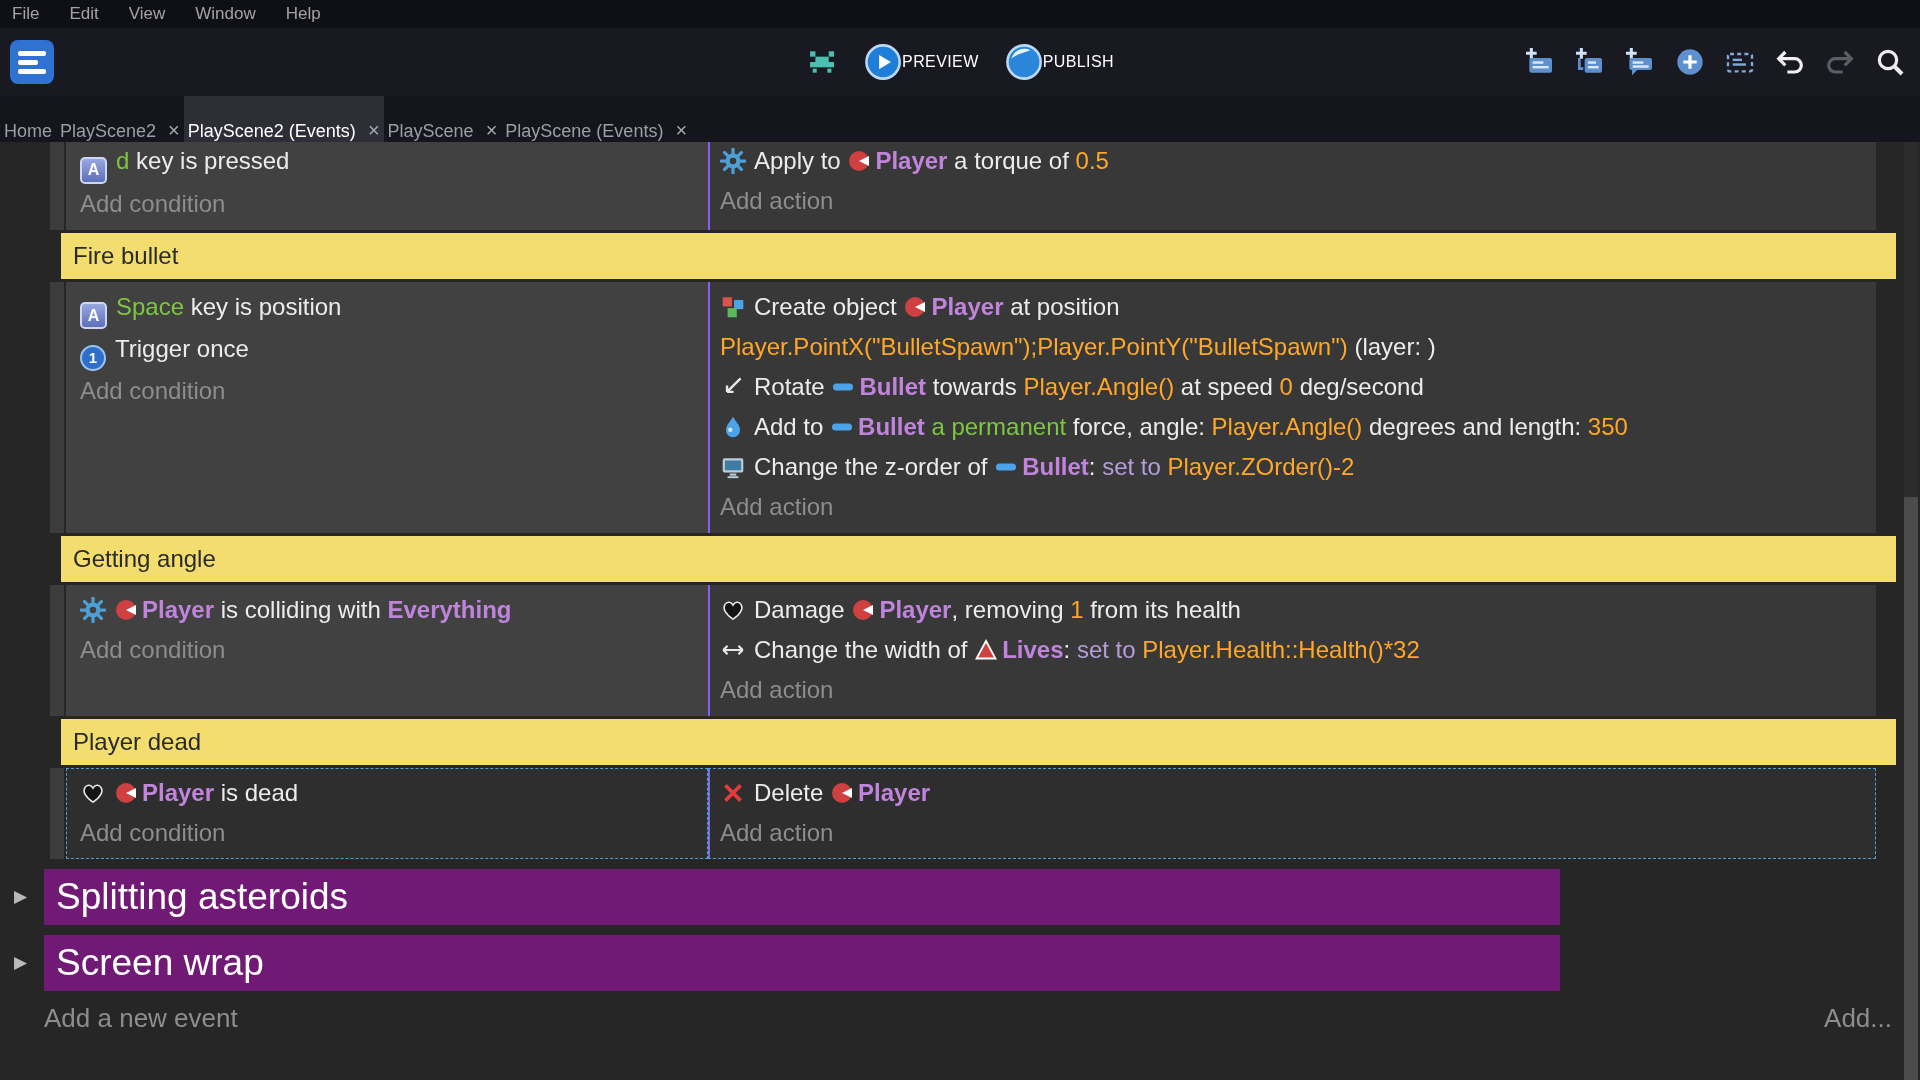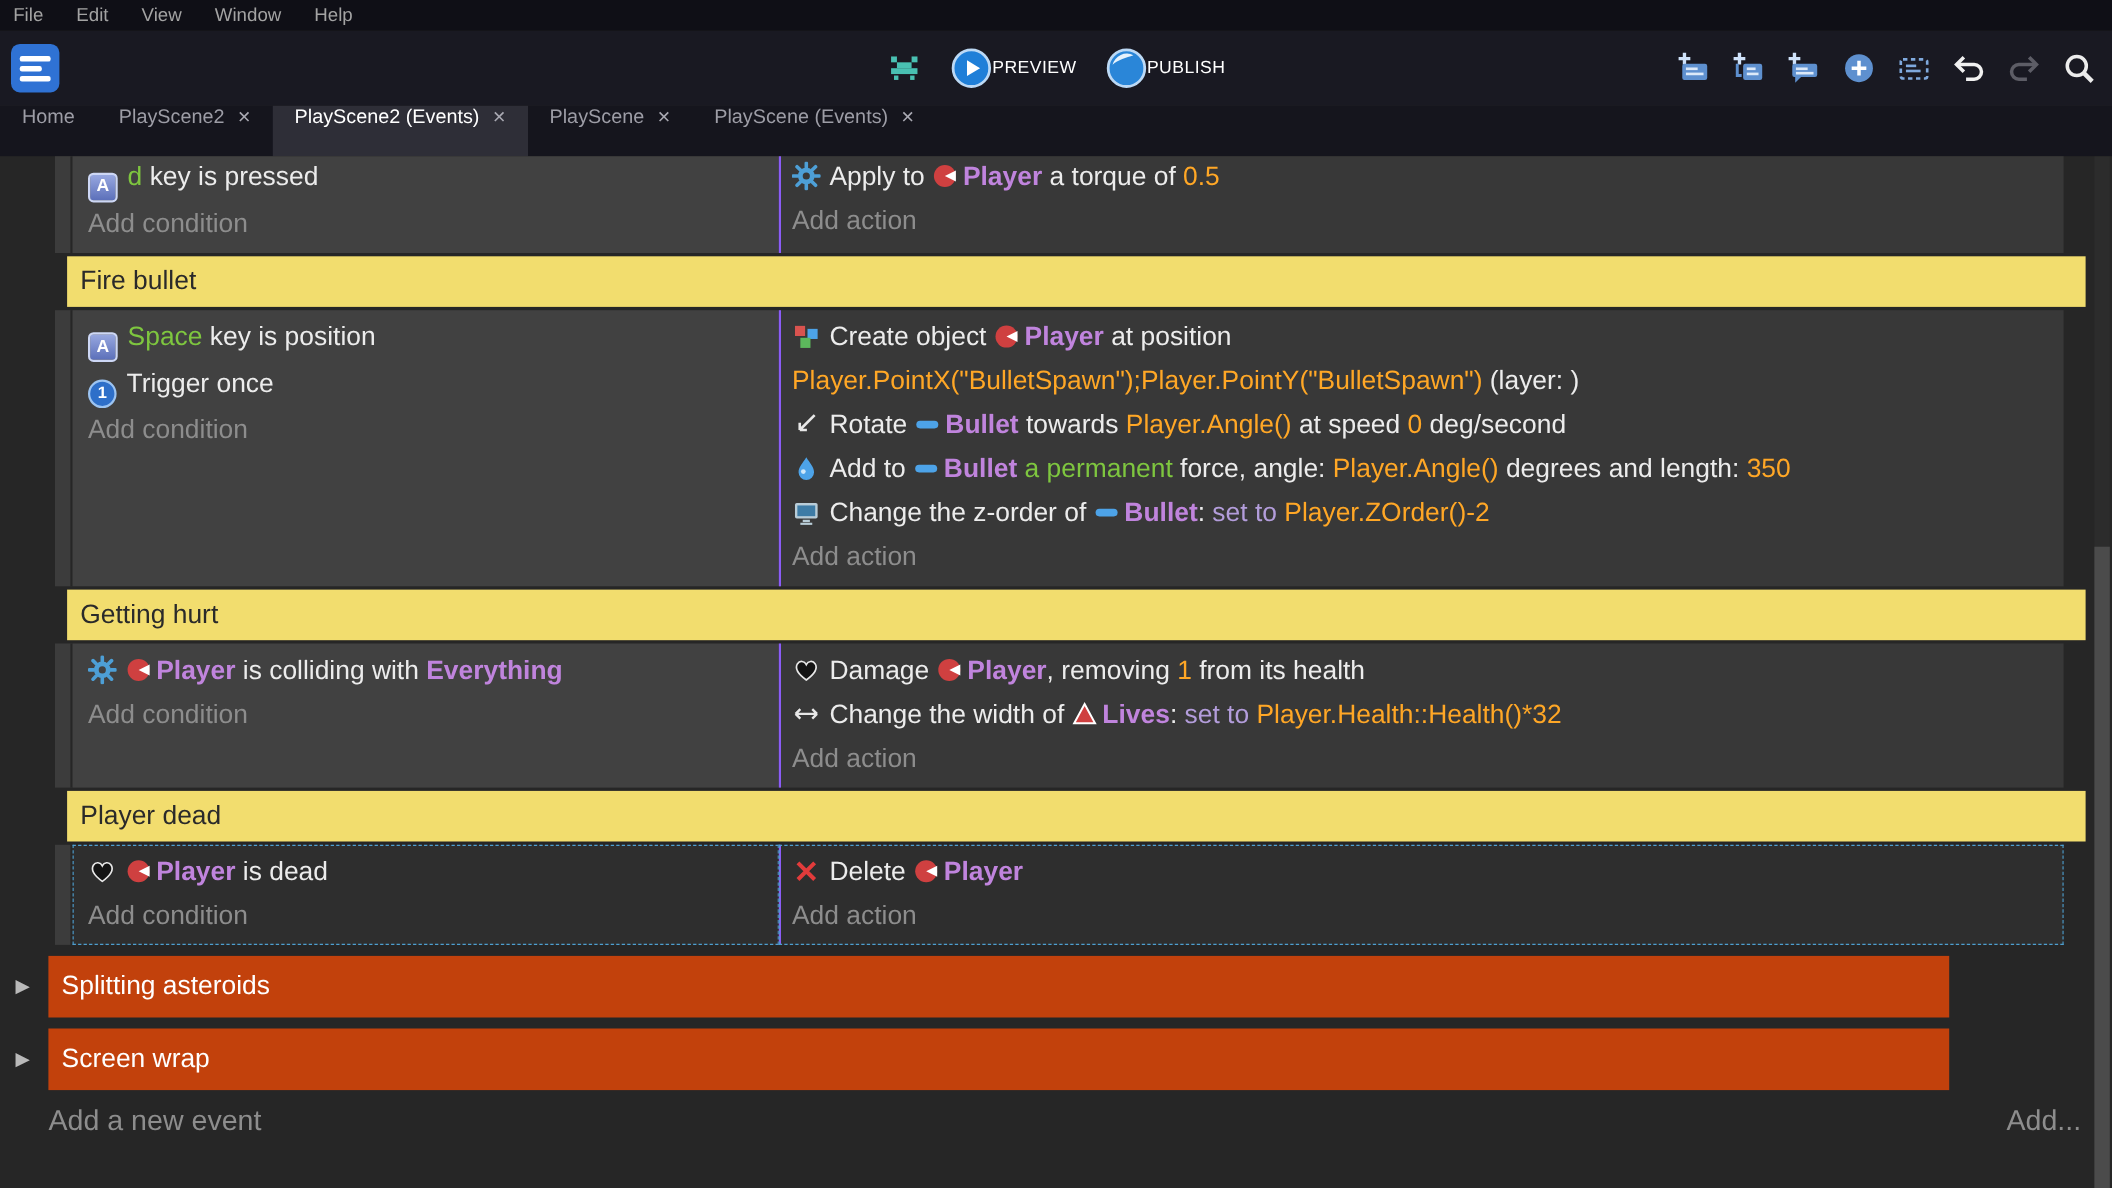--- a/index.html
+++ b/index.html
@@ -9,21 +9,21 @@
 .toolbar{height:68px;background:#191922;position:relative;display:flex;align-items:center}
 .logo{width:44px;height:44px;margin-left:10px;border-radius:8px;background:#2f72d4;display:flex;flex-direction:column;justify-content:center;gap:4px;padding:0 8px}
 .logo i{display:block;height:5px;background:#fff;border-radius:2px}
 .logo i.mid{width:70%}
 .center-tools{position:absolute;left:50%;top:0;height:100%;transform:translateX(-50%);display:flex;align-items:center;gap:26px}
 .tool-btn{display:flex;align-items:center;color:#fff;font-size:16px;letter-spacing:.4px}
 .right-tools{position:absolute;right:14px;top:0;height:100%;display:flex;align-items:center;gap:18px}
 .tb{width:32px;height:32px}
 .big{width:38px;height:38px}
 .tabbar{height:46px;background:#15151d;display:flex;align-items:stretch;font-size:18px;color:#9d9da6}
-.tab{display:flex;align-items:flex-start;gap:12px;padding:0 20px}
+.tab{display:flex;align-items:flex-end;gap:12px;padding:0 4px}
 .tab.active{background:#2e2e37;color:#fff}
 .tab .x{font-size:20px;color:#a9a9b2}
 .events{position:relative;height:938px;overflow:hidden}
 .event{display:flex;margin:0 0 3px 50px;width:1826px}
 .event.first{margin-top:-6px}
 .handle{width:16px;background:#3c3c3c;border-right:2px solid #262626}
 .cond{width:642px;background:#414141;padding:5px 8px 6px 14px}
 .act{flex:1;background:#383838;border-left:2px solid #8b5cf6;padding:5px 8px 6px 10px}
 .ln{font-size:24px;line-height:40px}
 .ph{color:#8d8d8d}
@@ -31,21 +31,21 @@
 .grn{color:#7ec63f}
 .expr{color:#ffa726}
 .op{color:#b39ddb}
 svg.ai{width:26px;height:26px;vertical-align:-5px;margin-right:8px}
 svg.oi{width:24px;height:24px;vertical-align:-4px;margin-right:4px}
 .kico{display:inline-flex;width:27px;height:27px;border-radius:5px;background:linear-gradient(#98a8e0,#5c70ba);border:2px solid #cdd7f5;color:#fff;font-weight:bold;font-size:16px;align-items:center;justify-content:center;margin-right:9px;vertical-align:-6px}
 .tico{display:inline-flex;width:26px;height:26px;border-radius:50%;background:#2e6fc9;border:2px solid #9cc4f2;color:#fff;font-weight:bold;font-size:15px;align-items:center;justify-content:center;margin-right:9px;vertical-align:-6px}
 .comment{margin:0 0 3px 61px;width:1835px;height:46px;background:#f2dd6e;color:#2a2a2a;font-size:24px;display:flex;align-items:center;padding-left:12px}
 .grp{display:flex;align-items:center;margin-top:10px}
 .grp .arr{width:44px;padding-left:14px;color:#b9b9b9;font-size:17px}
-.gbar{width:1728px;height:56px;background:#c2410c;color:#fff;font-size:24px;display:flex;align-items:center;padding-left:12px}
+.gbar{width:1516px;height:56px;background:#701a75;color:#fff;font-size:37px;display:flex;align-items:center;padding-left:12px}
 .sel .cond,.sel .act{background:#2e2e2e;outline:1px dashed #4d9fd0;outline-offset:-1px}
 .footer{margin:12px 0 0 44px;width:1848px;display:flex;justify-content:space-between;font-size:26px;color:#8d8d8d}
 .sb{position:absolute;top:0;right:2px;width:14px;height:938px;background:#2c2c2c}
 .sbt{position:absolute;top:355px;left:0;width:14px;height:583px;background:#4b4b4b}
 </style>
 </head>
 <body>
 
 <div class="menubar">
   <span>File</span>
@@ -216,21 +216,21 @@
             <rect x="9" y="18" width="6" height="2" fill="#b9cdd8"></rect>
             <rect x="7" y="20.5" width="10" height="1.8" fill="#b9cdd8"></rect>
           </svg><span>Change the z-order of </span><svg class="oi" viewBox="0 0 24 24">
             <rect x="2" y="8.5" width="20" height="7" rx="3.5" fill="#4da3e8"></rect>
           </svg><span class="obj">Bullet</span><span>: </span><span class="op">set to</span><span class="expr"> Player.ZOrder()-2</span></div>
       <div class="ln ph">Add action</div>
     </div>
   </div>
 
   <div class="comment">
-      <span>Getting hurt</span>
+      <span>Getting angle</span>
     </div>
 
   <div class="event">
     <div class="handle"></div>
     <div class="cond">
       <div class="ln"><svg class="ai" viewBox="0 0 24 24">
             <g stroke="#4d9fd6" stroke-width="3" stroke-linecap="round">
               <path d="M19 12 H23 M16.95 16.95 L19.78 19.78 M12 19 V23 M7.05 16.95 L4.22 19.78 M5 12 H1 M7.05 7.05 L4.22 4.22 M12 5 V1 M16.95 7.05 L19.78 4.22"></path>
             </g>
             <circle cx="12" cy="12" r="5" fill="none" stroke="#4d9fd6" stroke-width="4"></circle>

